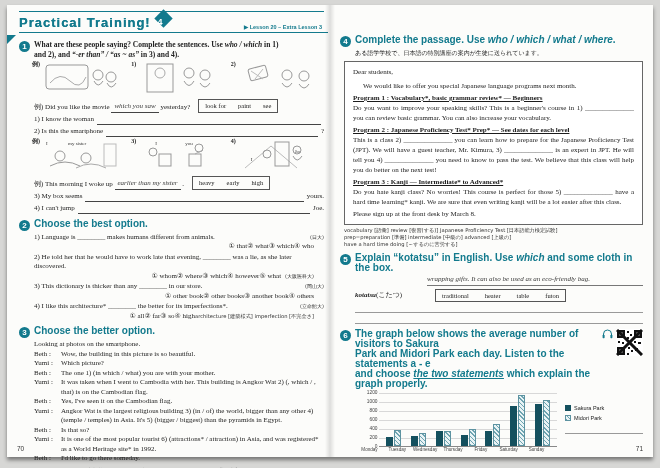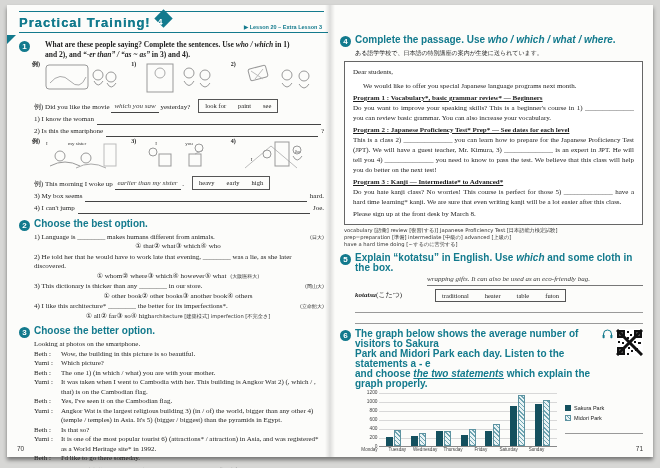--- a/index.html
+++ b/index.html
@@ -30,21 +30,21 @@
                 border-top:9px solid #137a8d; border-right:9px solid transparent; }
 
   
   .ex { margin-top:5px; position:relative; }
   .ex-head { display:flex; align-items:flex-start; gap:4px; margin-bottom:2px; }
   .ex-num { flex:0 0 auto; width:11px; height:11px; border-radius:50%; background:#137a8d;
             color:#fff; font-family:"Liberation Sans",sans-serif; font-weight:bold;
             font-size:8px; line-height:11px; text-align:center; margin-top:1px; }
   .ex-title { font-family:"Liberation Sans",sans-serif; font-weight:bold; font-size:10px;
               color:#137a8d; line-height:10px; }
-  .ex-title.dark { color:#222; font-family:"Liberation Serif",serif; font-size:7.5px;margin-left:11px; }
+  .ex-title.dark { color:#222; font-family:"Liberation Serif",serif; font-size:7.5px; }
   .bi { font-weight:bold; font-style:italic; }
   .ex-body { margin-left:15px; font-size:7px; line-height:9.5px; }
 
   
   .pics-row { display:flex; gap:8px; margin:2px 0 3px 0; }
   .pic { position:relative; width:92px; height:34px; }
   .pic-tag { position:absolute; left:-2px; top:-2px; font-size:6px; font-weight:bold; }
   .pic svg { position:absolute; left:8px; top:1px; }
   .pic-word { position:absolute; font-size:5px; color:#333; }
 
@@ -53,21 +53,21 @@
   .fill { flex:1 1 auto; border-bottom:.7px solid #444; margin:0 3px; min-width:20px; height:8px; }
   .ans { font-style:italic; color:#3a3a3a; border-bottom:.7px solid #444; padding:0 3px; white-space:nowrap;text-align:center; }
   .word-box { border:.8px solid #555; padding:1px 6px; display:inline-flex; gap:12px;
               font-size:6.5px; margin-left:8px; white-space:nowrap; }
 
   
   .mcq { margin-bottom:1px; }
   .stem-line { display:flex; justify-content:space-between; }
   .src { font-size:5px; color:#333; flex:0 0 auto; margin-left:4px;
          font-family:"DejaVu Sans",sans-serif; }
-  .opts { display:flex; justify-content:center; padding:0 10px 0 8px; }
+  .opts { display:flex; justify-content:flex-end; padding:0 10px 0 8px; }
   .opts .note { font-size:5.2px; color:#333; font-family:"DejaVu Sans",sans-serif; }
 
   
   .dline { display:flex; }
   .spk { flex:0 0 27px; white-space:nowrap; }
   .dtx { flex:1; }
   .vocab { font-size:5.2px; color:#333; margin-top:2px; font-family:"DejaVu Sans",sans-serif; }
 
   
   .jp-note { font-size:6px; font-family:"DejaVu Sans",sans-serif; color:#222;
@@ -241,21 +241,21 @@
           <span class="post">.</span>
           <span class="word-box">
             <span>heavy</span>
             <span>early</span>
             <span>high</span>
           </span>
         </div>
         <div class="qline">
           <span class="pre">3) My box seems</span>
           <span class="fill"></span>
-          <span class="post">hard.</span>
+          <span class="post">yours.</span>
         </div>
         <div class="qline">
           <span class="pre">4) I can't jump</span>
           <span class="fill"></span>
           <span class="post">Joe.</span>
         </div>
       </div>
     </div>
 
     <div class="ex">

